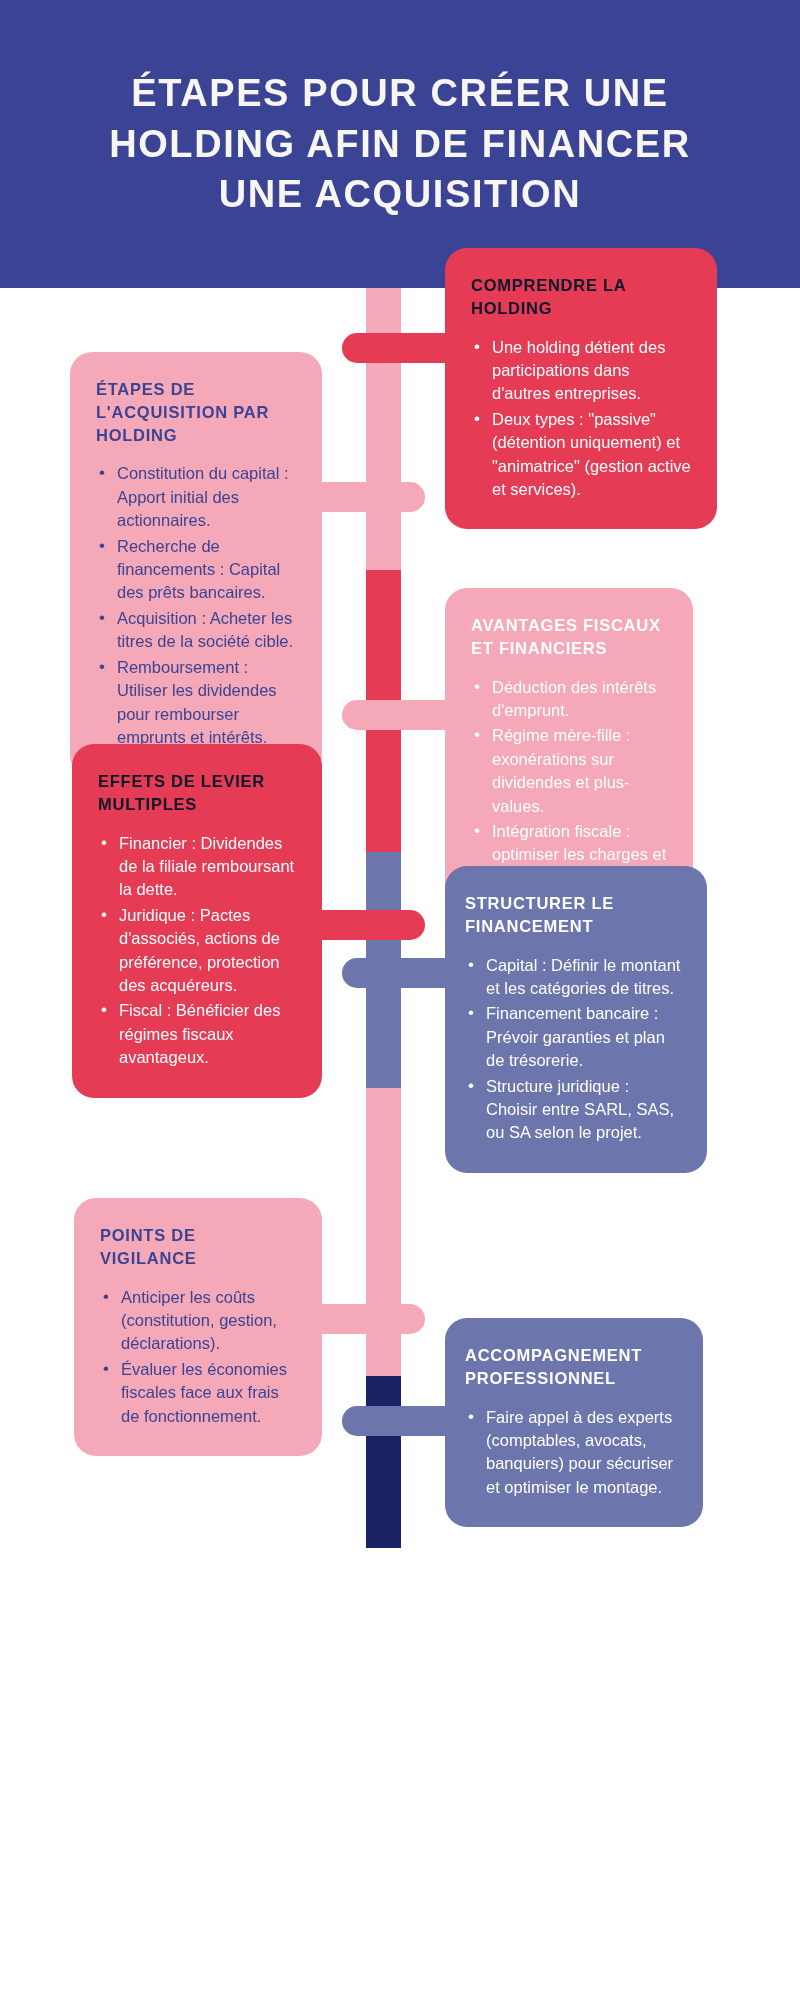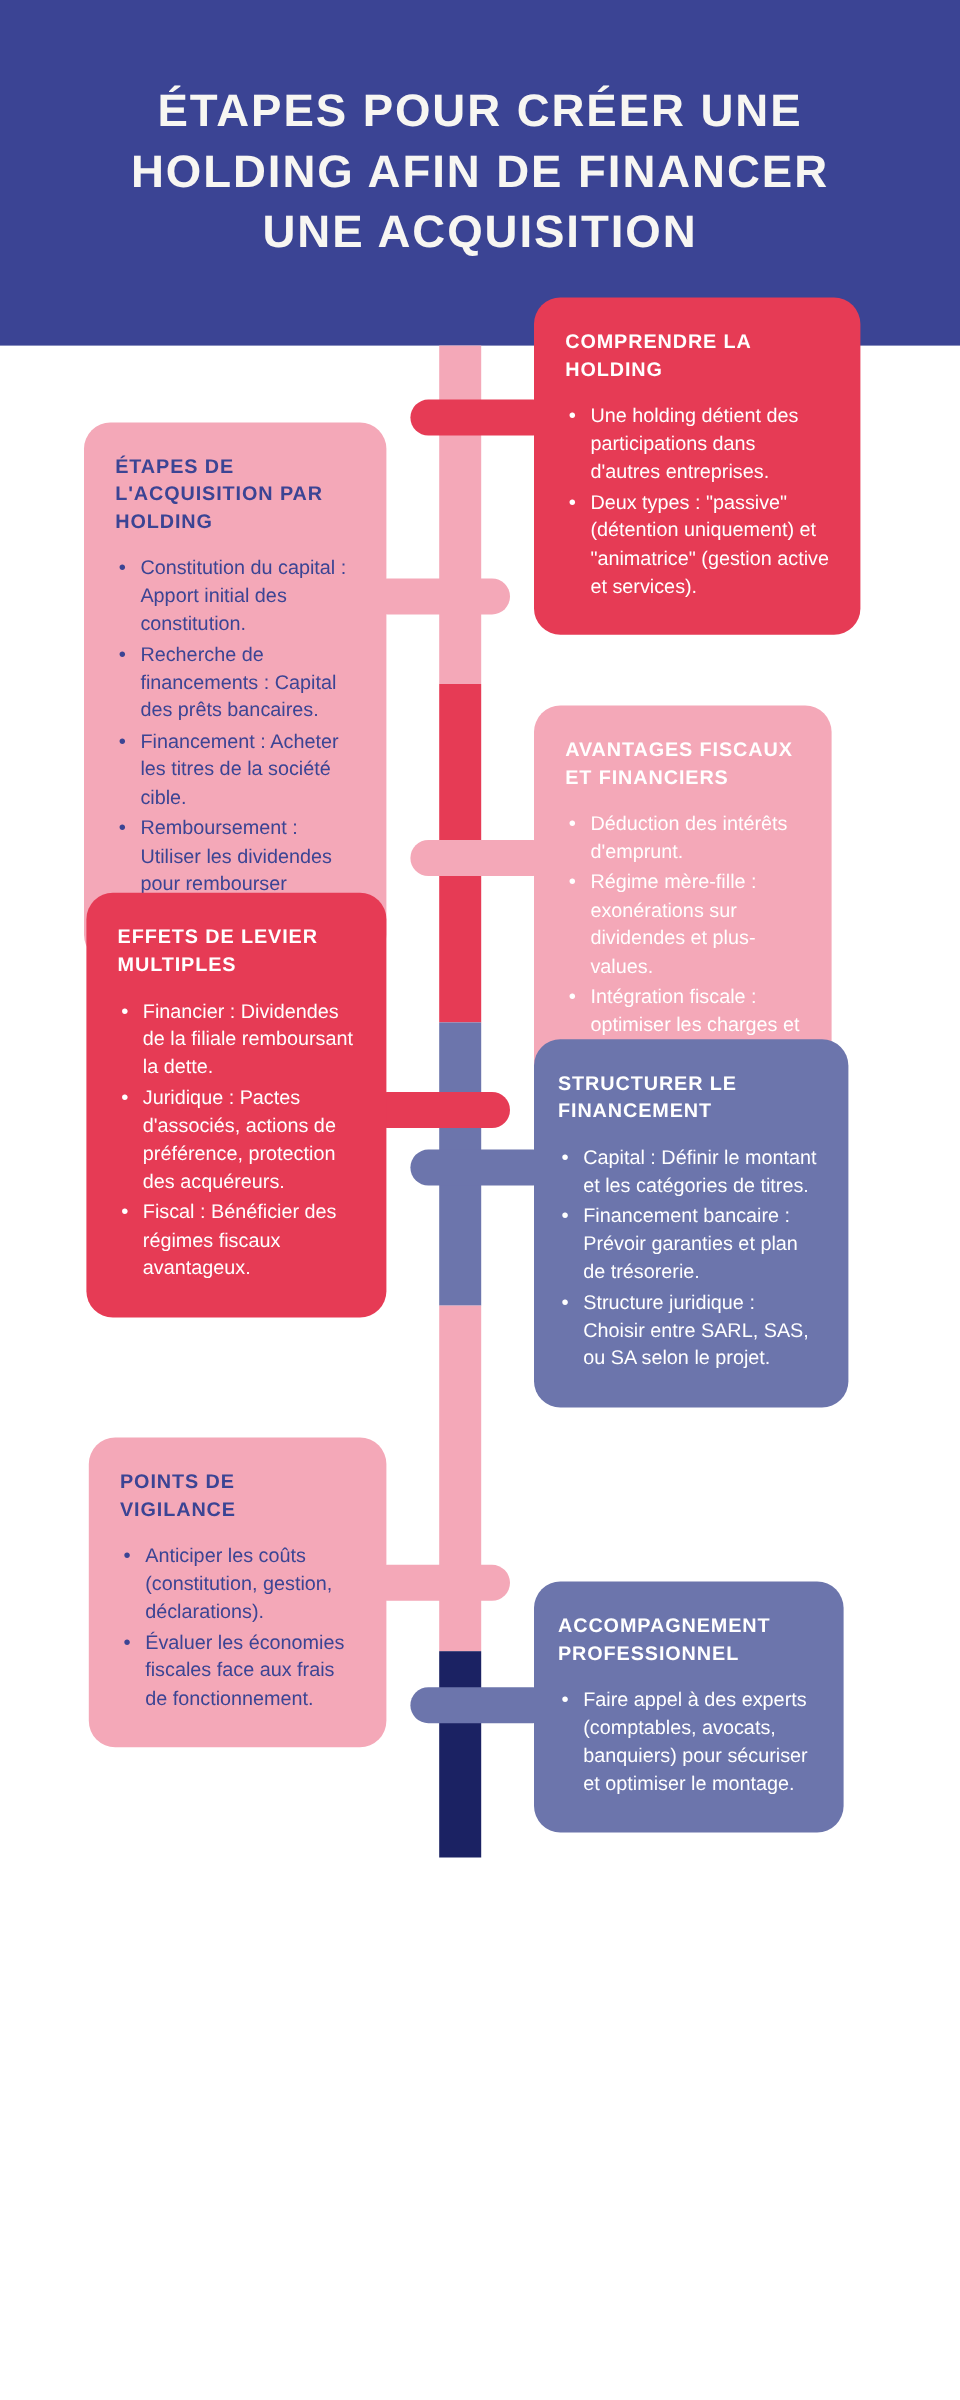--- a/index.html
+++ b/index.html
@@ -86,21 +86,21 @@
 
   
   .stub {
     position: absolute;
     height: 30px;
     border-radius: 15px;
   }
 
   
   .t-crimson      { background: #E63B55; color: #FFFFFF; }
-  .t-crimson .card-title { color: #ffffff; }
+  .t-crimson .card-title { color: #0f172a; }
   .t-pink         { background: #F4A8B8; color: #3B4494; }
   .t-pink .card-title { color: #3B4494; }
   .t-pinkwhite    { background: #F4A8B8; color: #FFFFFF; }
   .t-pinkwhite .card-title { color: #FFFFFF; }
   .t-peri         { background: #6C75AC; color: #FFFFFF; padding-left: 20px; }
   .t-peri .card-title { color: #FFFFFF; }
 
   .s-crimson { background: #E63B55; }
   .s-pink    { background: #F4A8B8; }
   .s-peri    { background: #6C75AC; }
@@ -132,23 +132,23 @@
         <div class="card-title">COMPRENDRE LA HOLDING</div>
         <ul>
           <li>Une holding détient des participations dans d'autres entreprises.</li>
           <li>Deux types : "passive" (détention uniquement) et "animatrice" (gestion active et services).</li>
         </ul>
       </div>
       <div class="stub s-pink" style="top: 482px; left: 308px; width: 117px;"></div>
       <div class="card t-pink" style="top: 352px; width: 252px; left: 70px;">
         <div class="card-title">ÉTAPES DE L'ACQUISITION PAR HOLDING</div>
         <ul>
-          <li>Constitution du capital : Apport initial des constitution.</li>
+          <li>Constitution du capital : Apport initial des actionnaires.</li>
           <li>Recherche de financements : Capital des prêts bancaires.</li>
-          <li>Financement : Acheter les titres de la société cible.</li>
+          <li>Acquisition : Acheter les titres de la société cible.</li>
           <li>Remboursement : Utiliser les dividendes pour rembourser emprunts et intérêts.</li>
         </ul>
       </div>
       <div class="stub s-pink" style="top: 700px; left: 342px; width: 117px;"></div>
       <div class="card t-pinkwhite" style="top: 588px; width: 248px; left: 445px;">
         <div class="card-title">AVANTAGES FISCAUX ET FINANCIERS</div>
         <ul>
           <li>Déduction des intérêts d'emprunt.</li>
           <li>Régime mère-fille : exonérations sur dividendes et plus-values.</li>
           <li>Intégration fiscale : optimiser les charges et résultats.</li>

